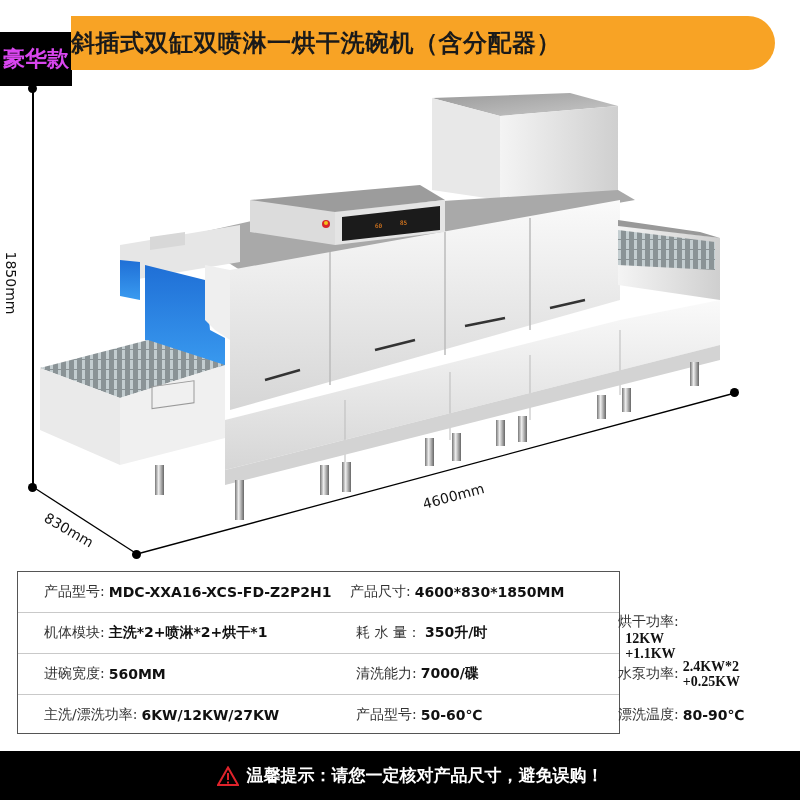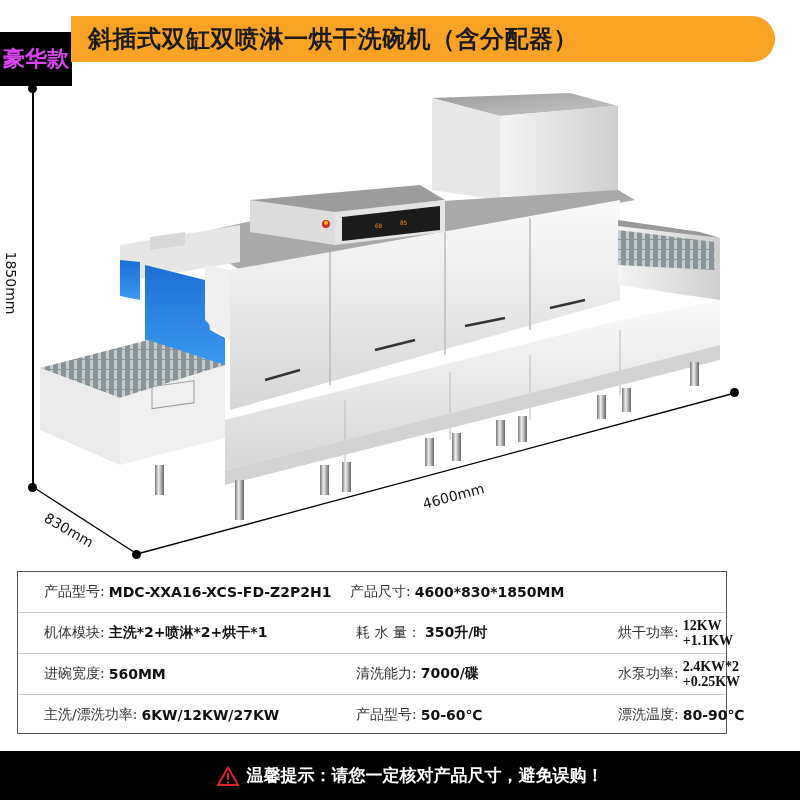--- a/index.html
+++ b/index.html
@@ -1,24 +1,24 @@
 <!DOCTYPE html>
 <html><head>
 <meta charset="utf-8">
 <style>
   * { margin:0; padding:0; box-sizing:border-box; }
   body { width:800px; height:800px; background:#fff; font-family:"DejaVu Sans", sans-serif; position:relative; overflow:hidden; }
   .header { position:absolute; left:0; top:16px; width:775px; height:54px; }
   .header .tag { position:absolute; left:0; top:16px; width:72px; height:54px; background:#000; color:#d946ef; font-weight:bold; font-size:22px; display:flex; align-items:center; justify-content:center; }
-  .header .bar { position:absolute; left:71px; top:0; width:704px; height:46px; background:#f8a325; border-radius:0 27px 27px 0; color:#1a1a1a; font-weight:bold; font-size:24px; display:flex; align-items:center; padding-left:17px; letter-spacing:0.5px; }
+  .header .bar { position:absolute; left:71px; top:0; width:704px; height:54px; background:#f8a325; border-radius:0 27px 27px 0; color:#1a1a1a; font-weight:bold; font-size:24px; display:flex; align-items:center; padding-left:0; letter-spacing:0.5px; }
   .dim-v { position:absolute; left:32px; top:86px; width:2px; height:348px; background:#000; }
   .dot { position:absolute; width:9px; height:9px; border-radius:50%; background:#000; }
   .dim-label { position:absolute; font-size:14px; color:#111; white-space:nowrap; }
   .machine { position:absolute; left:0; top:0; width:800px; height:560px; }
-  .spec-box { position:absolute; left:17px; top:571px; width:710px; height:163px; border:1.5px solid #555; }
+  .spec-box { position:absolute; left:17px; top:571px; width:603px; height:163px; border:1.5px solid #555; }
   .row { position:absolute; left:0; width:100%; height:41px; border-bottom:1px solid #c9c9c9; }
   .row:last-child { border-bottom:none; }
   .cell { position:absolute; top:0; height:40px; display:flex; align-items:center; font-size:14px; white-space:nowrap; }
   .cell .k { color:#333; }
   .cell .v { color:#111; font-weight:bold; margin-left:4px; }
   .cell .v.two { line-height:15px; font-size:14px;font-family:Liberation Serif, serif; }
   .footer { position:absolute; left:0; top:751px; width:800px; height:49px; background:#000; display:flex; align-items:center; justify-content:center; color:#fff; font-weight:bold; font-size:17px;padding-left:20px; }
   .footer svg { margin-right:8px; }
 </style>
 </head>
@@ -150,21 +150,21 @@
   </div>
   <div class="row" style="top:41px;">
     <div class="cell" style="left:26px;">
         <span class="k">机体模块:</span>
         <span class="v">主洗*2+喷淋*2+烘干*1</span>
       </div>
     <div class="cell" style="left:338px;">
         <span class="k">耗 水 量：</span>
         <span class="v">350升/时</span>
       </div>
-    <div class="cell" style="left:600px;">
+    <div class="cell" style="left:600px;flex-direction:column;">
         <span class="k">烘干功率:</span>
         <span class="v two" style="display:flex;flex-direction:column;">
           <span>12KW</span>
           <span>+1.1KW</span>
         </span>
       </div>
   </div>
   <div class="row" style="top:82px;">
     <div class="cell" style="left:26px;">
         <span class="k">进碗宽度:</span>

